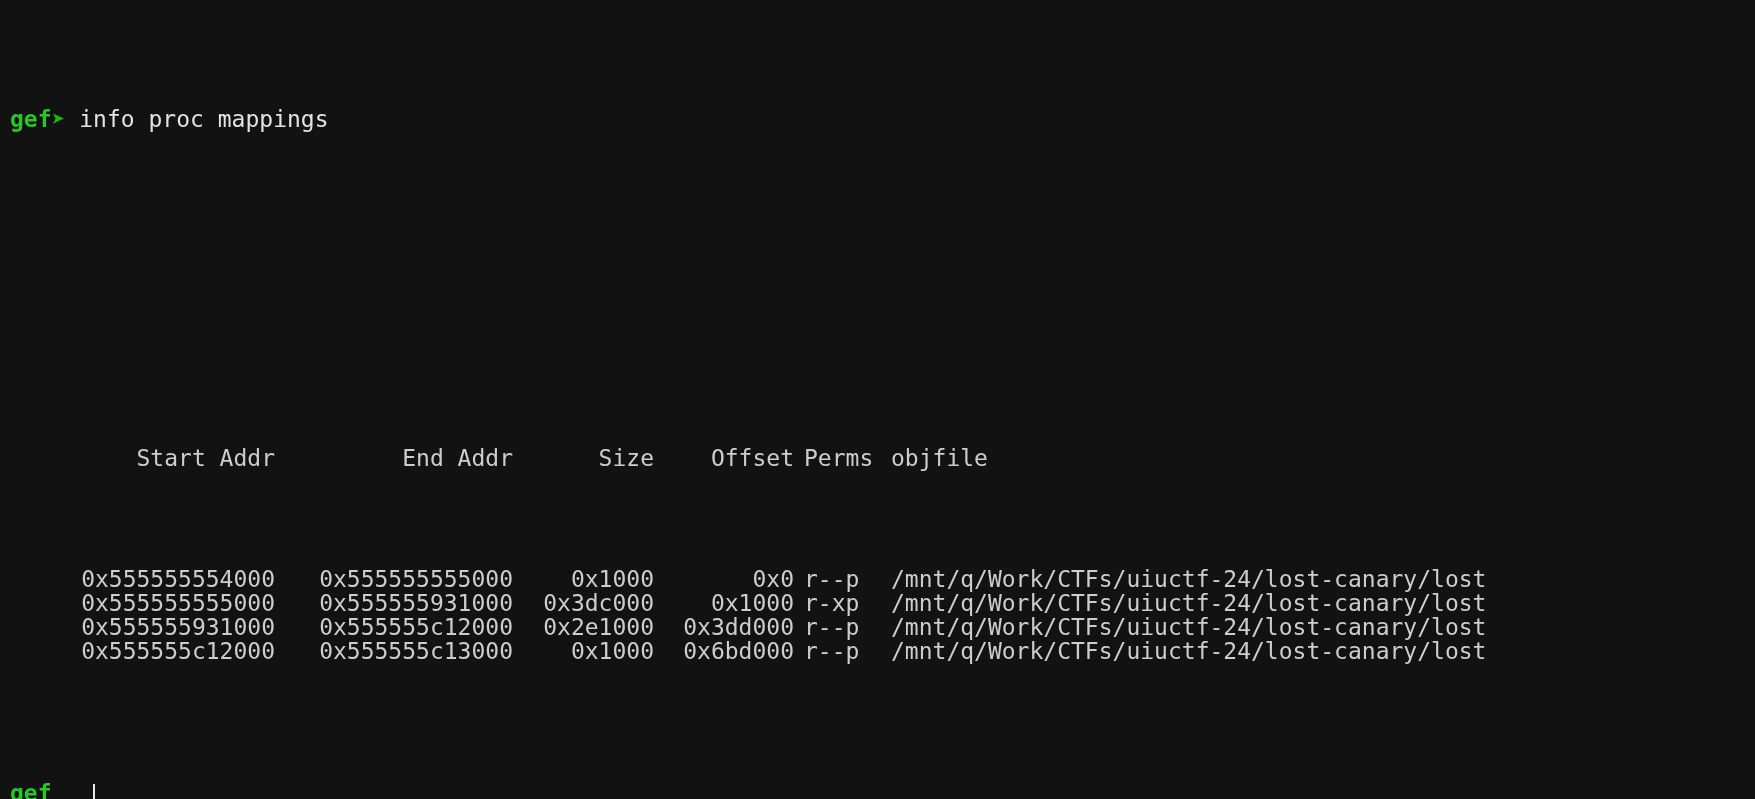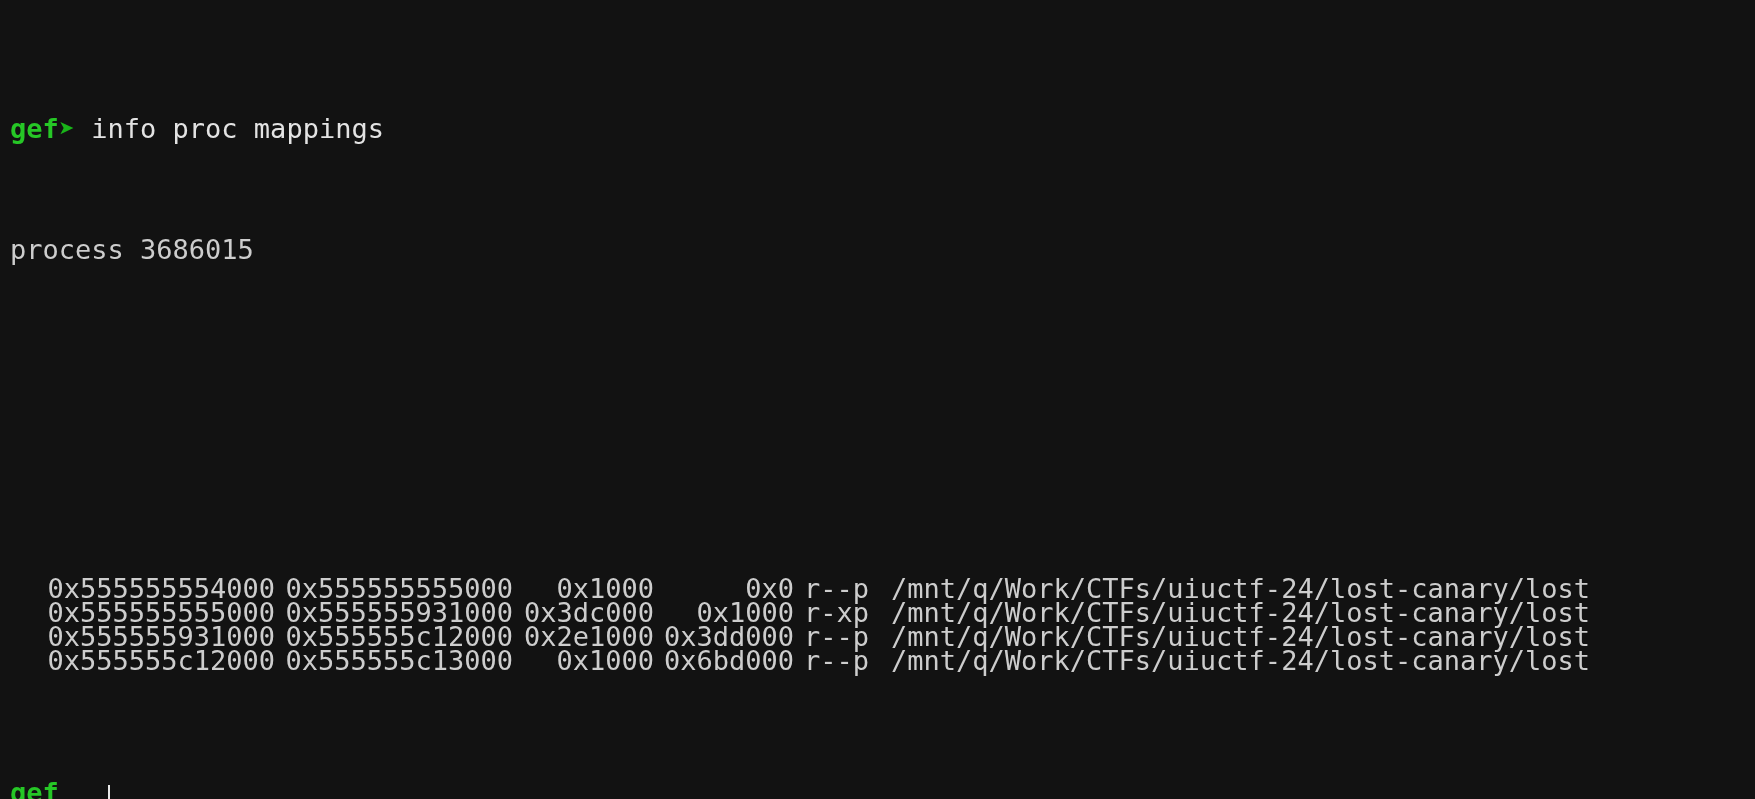--- a/index.html
+++ b/index.html
@@ -13,24 +13,24 @@
     overflow: hidden;
     font-family: "DejaVu Sans Mono", "Liberation Mono", monospace;
   }
   #terminal {
     position: relative;
     width: 1755px;
     height: 799px;
     background: #121212;
     color: #cdcdcd;
     font-family: "DejaVu Sans Mono", "Liberation Mono", monospace;
-    font-size: 27px;
+    font-size: 23px;
     line-height: 24.2px;
     letter-spacing: 0px;
-    padding: 20px 0 0 10px;
+    padding: 10px 0 0 10px;
     box-sizing: border-box;
     white-space: pre;
   }
   .line {
     height: 24.2px;
     white-space: pre;
     display: block;
   }
   .prompt-line { display: block; height: 24.2px; }
   .gef { color: #26c726; font-weight: bold; }
@@ -75,28 +75,28 @@
 </style>
 </head>
 <body>
 
 <div id="terminal">
 
   
   <div class="prompt-line"><span class="gef">gef</span><span class="gef-arrow">➤</span><span class="plain"> </span><span class="cmd">info proc mappings</span></div>
 
   
-  <div class="line">process 3686015</div>
 
   
 
   
   <div class="line blank">&nbsp;</div>
 
   
+  <div class="row"><span class="col-start">Start Addr</span><span class="col-end">End Addr</span><span class="col-size">Size</span><span class="col-offset">Offset</span><span class="col-perms">Perms</span><span class="col-objfile">objfile</span></div>
 
   
   <div class="maps" id="maps-body"><div class="row"><span class="col-start">0x555555554000</span><span class="col-end">0x555555555000</span><span class="col-size">0x1000</span><span class="col-offset">0x0</span><span class="col-perms">r--p</span><span class="col-objfile">/mnt/q/Work/CTFs/uiuctf-24/lost-canary/lost</span></div><div class="row"><span class="col-start">0x555555555000</span><span class="col-end">0x555555931000</span><span class="col-size">0x3dc000</span><span class="col-offset">0x1000</span><span class="col-perms">r-xp</span><span class="col-objfile">/mnt/q/Work/CTFs/uiuctf-24/lost-canary/lost</span></div><div class="row"><span class="col-start">0x555555931000</span><span class="col-end">0x555555c12000</span><span class="col-size">0x2e1000</span><span class="col-offset">0x3dd000</span><span class="col-perms">r--p</span><span class="col-objfile">/mnt/q/Work/CTFs/uiuctf-24/lost-canary/lost</span></div><div class="row"><span class="col-start">0x555555c12000</span><span class="col-end">0x555555c13000</span><span class="col-size">0x1000</span><span class="col-offset">0x6bd000</span><span class="col-perms">r--p</span><span class="col-objfile">/mnt/q/Work/CTFs/uiuctf-24/lost-canary/lost</span></div></div>
 
   
   <div class="bottom-wrap"><span class="gef-clip">gef</span><span class="plain">   </span><span class="cursor-bar"></span></div>
 
 </div>
 
 </body></html>

